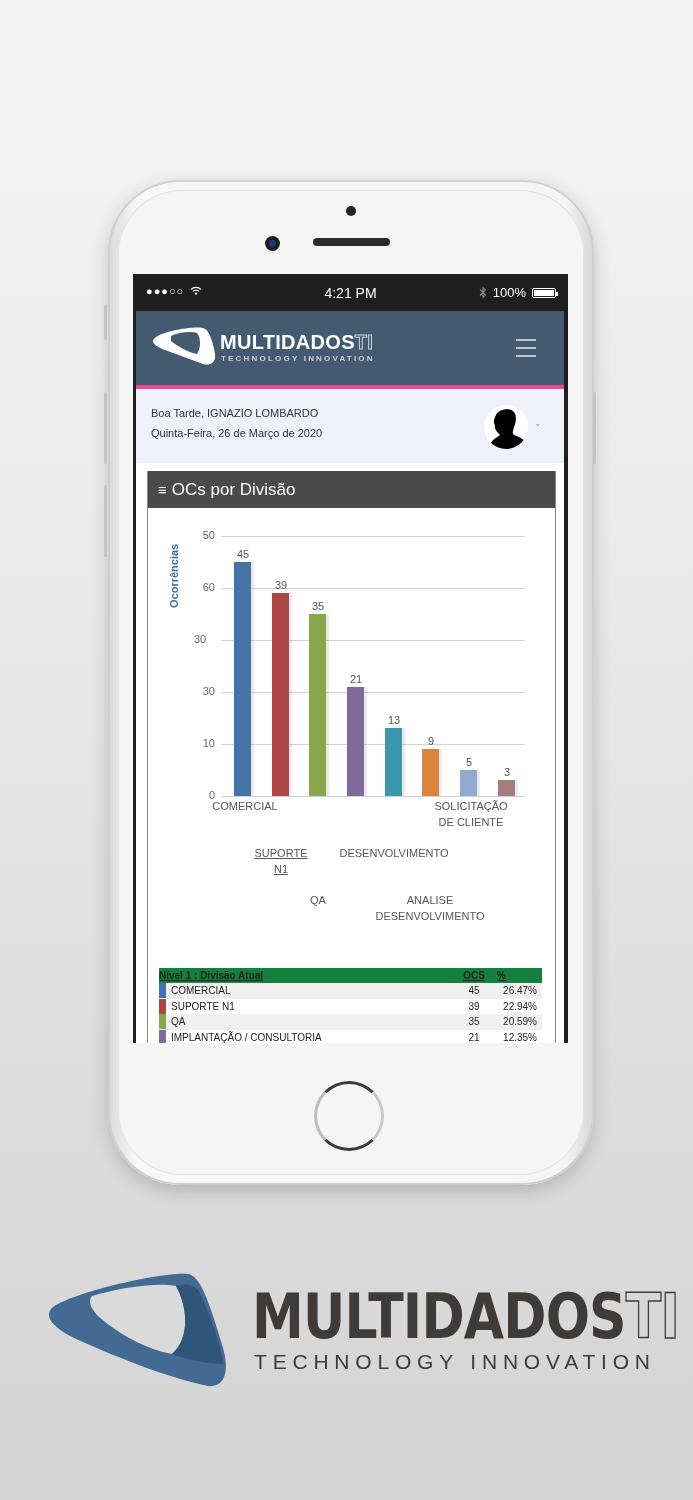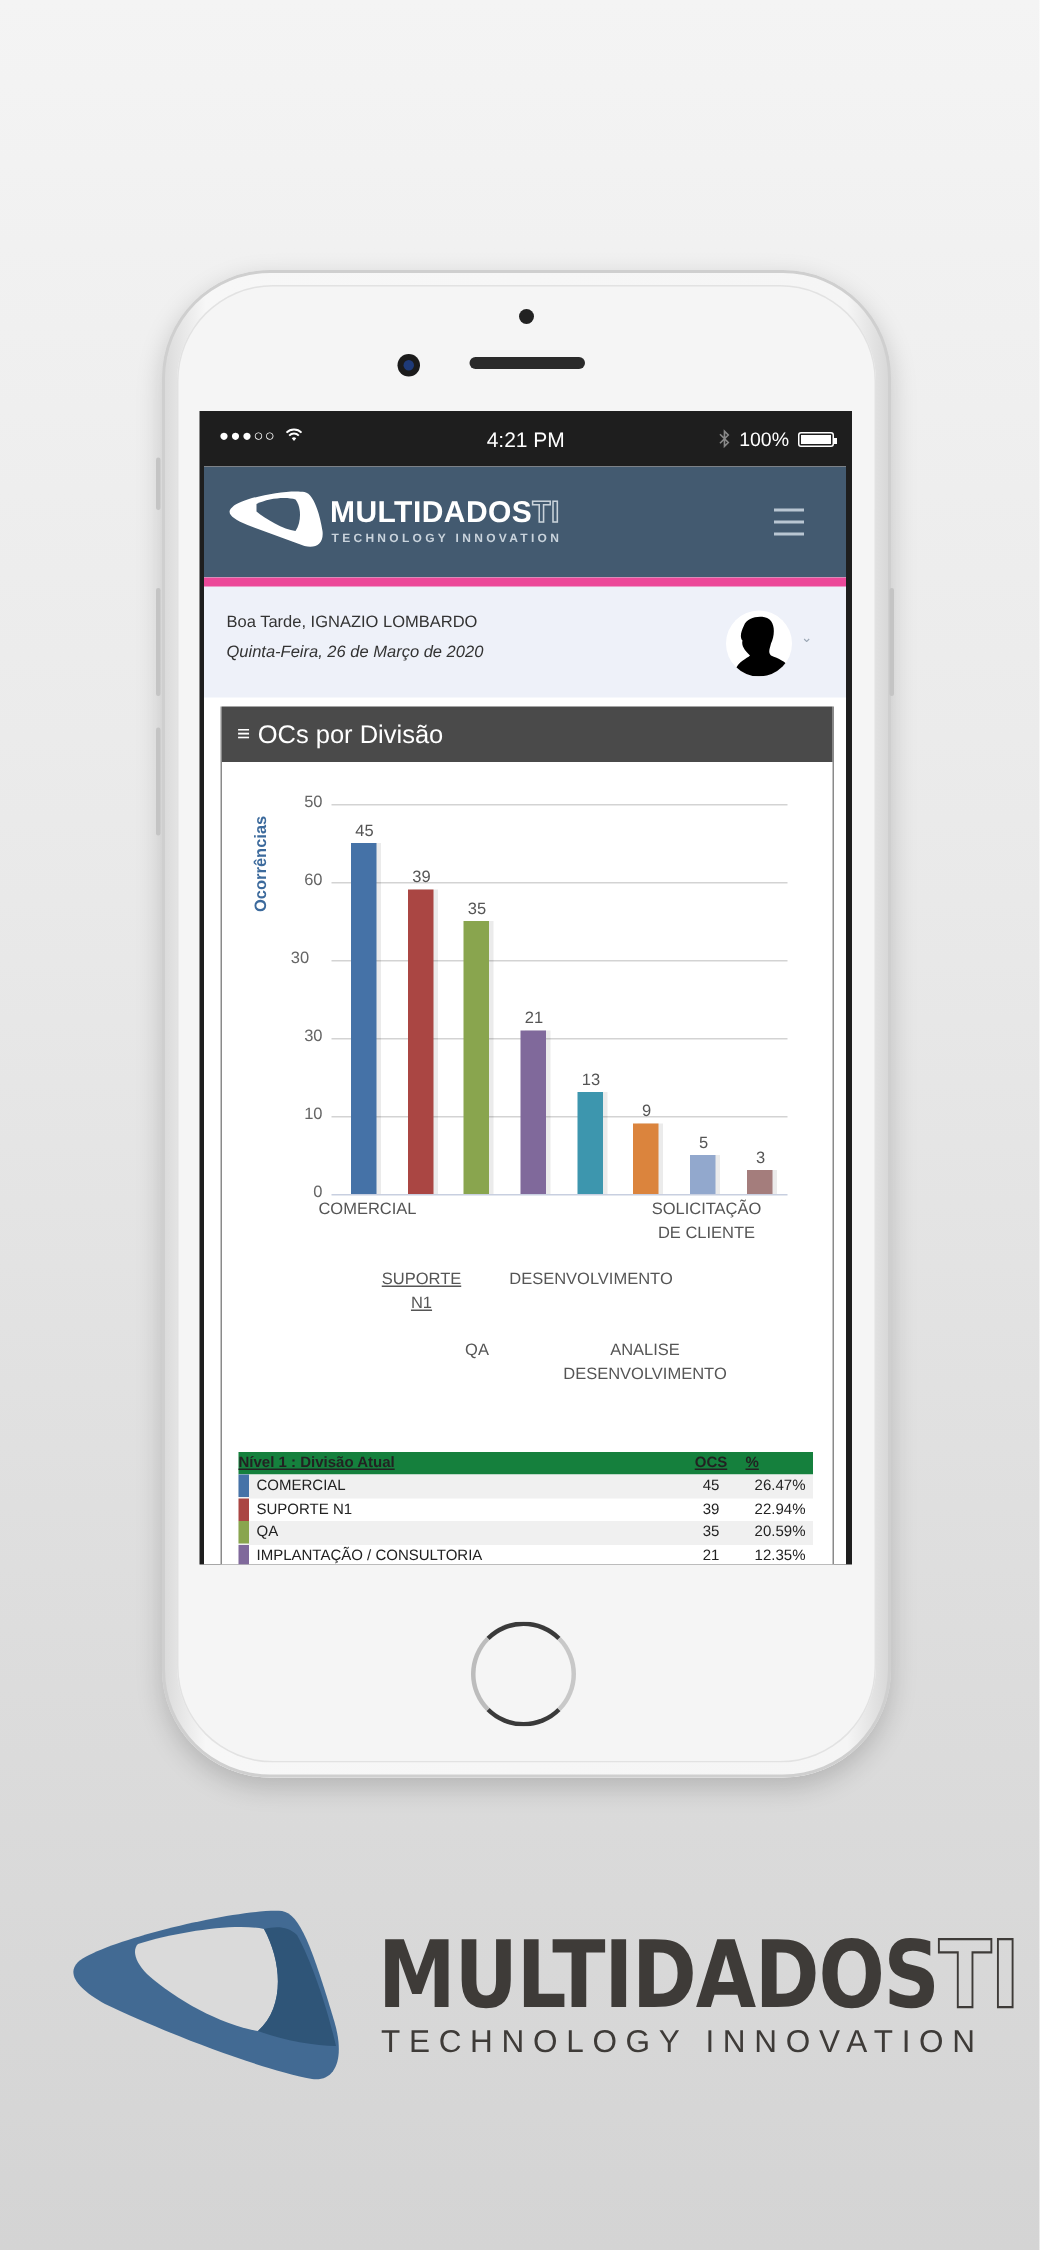--- a/index.html
+++ b/index.html
@@ -30,23 +30,23 @@
 
   .app{position:absolute;left:3px;top:37px;width:428px;height:732px;background:#fff;overflow:hidden;}
   .navbar{height:74px;background:#435a70;position:relative;}
   .logo-shape{position:absolute;left:15px;top:13px;}
   .brand{position:absolute;left:84px;top:20px;color:#fff;font-size:20px;font-weight:bold;letter-spacing:0.3px;}
   .brand .ti{color:transparent;-webkit-text-stroke:1px #c9d2da;}
   .brand-sub{position:absolute;left:85px;top:43px;color:#c9d3dc;font-size:8px;letter-spacing:2.2px;font-weight:bold;}
   .hamburger{position:absolute;right:28px;top:28px;width:20px;}
   .hamburger i{display:block;height:2px;background:#b9c6d2;margin-bottom:6px;}
 
-  .userbar{height:74px;background:#eef1f9;position:relative;border-top:6px solid #ec4899;}
+  .userbar{height:74px;background:#eef1f9;position:relative;border-top:4px solid #ec4899;}
   .greet{position:absolute;left:15px;top:18px;font-size:11px;color:#333;}
-  .date{position:absolute;left:15px;top:38px;font-size:11px;color:#333;font-style:italic;}
+  .date{position:absolute;left:15px;top:38px;font-size:11px;color:#333;}
   .avatar{position:absolute;left:348px;top:16px;width:44px;height:44px;border-radius:50%;background:#fff;overflow:hidden;}
   .chev{position:absolute;left:398px;top:29px;font-size:9px;color:#9aa6b4;}
 
   .card{position:absolute;left:11px;top:160px;width:407px;height:600px;border:1px solid #8a8a8a;border-top:none;background:#fff;}
   .card-head{height:37px;background:#4a4a4a;color:#fff;font-size:17px;display:flex;align-items:center;padding-left:10px;gap:5px;}
   .card-head .menu-ic{font-size:15px;}
   .chart{position:absolute;left:0;top:37px;width:407px;height:450px;}
   .ylabel{position:absolute;left:20px;top:100px;transform-origin:left top;transform:rotate(-90deg);
     color:#3c6a9c;font-size:11px;font-weight:bold;}
   .ytick{position:absolute;width:30px;text-align:right;font-size:11px;color:#666;}

